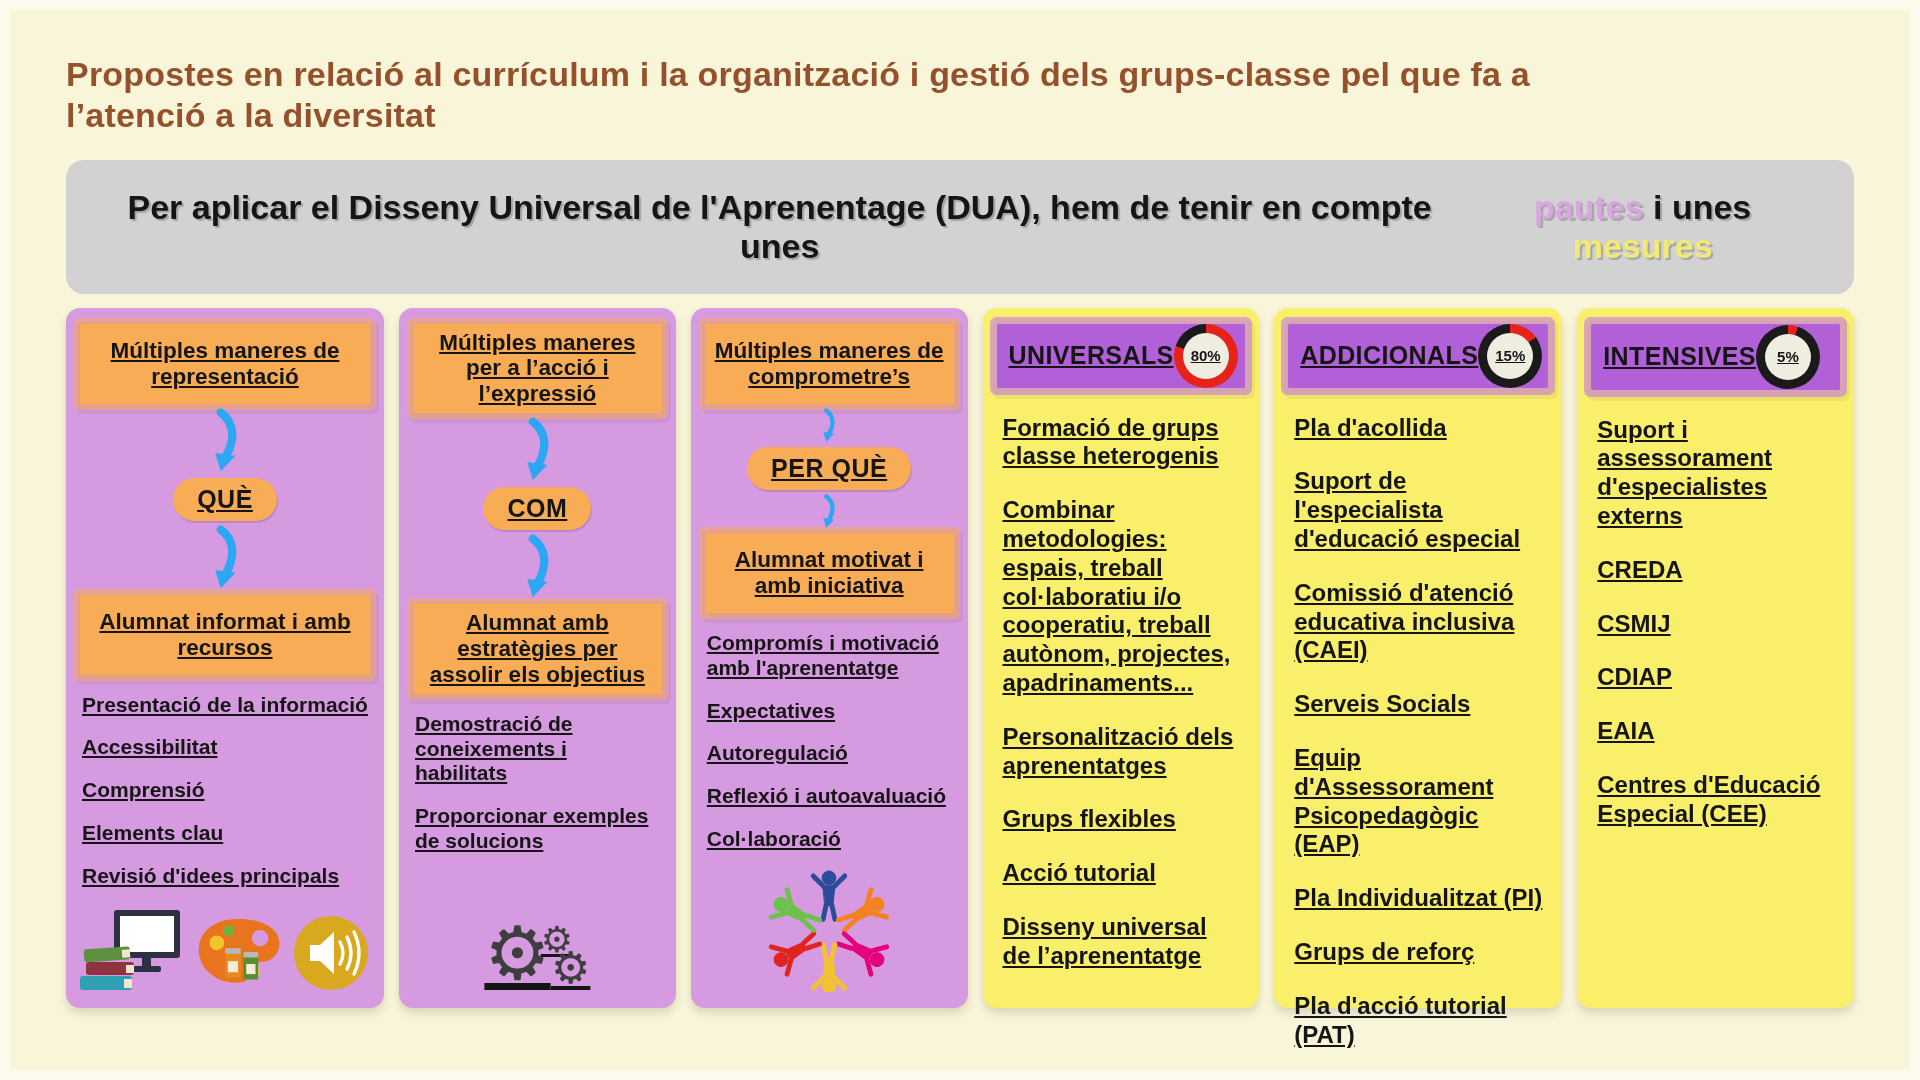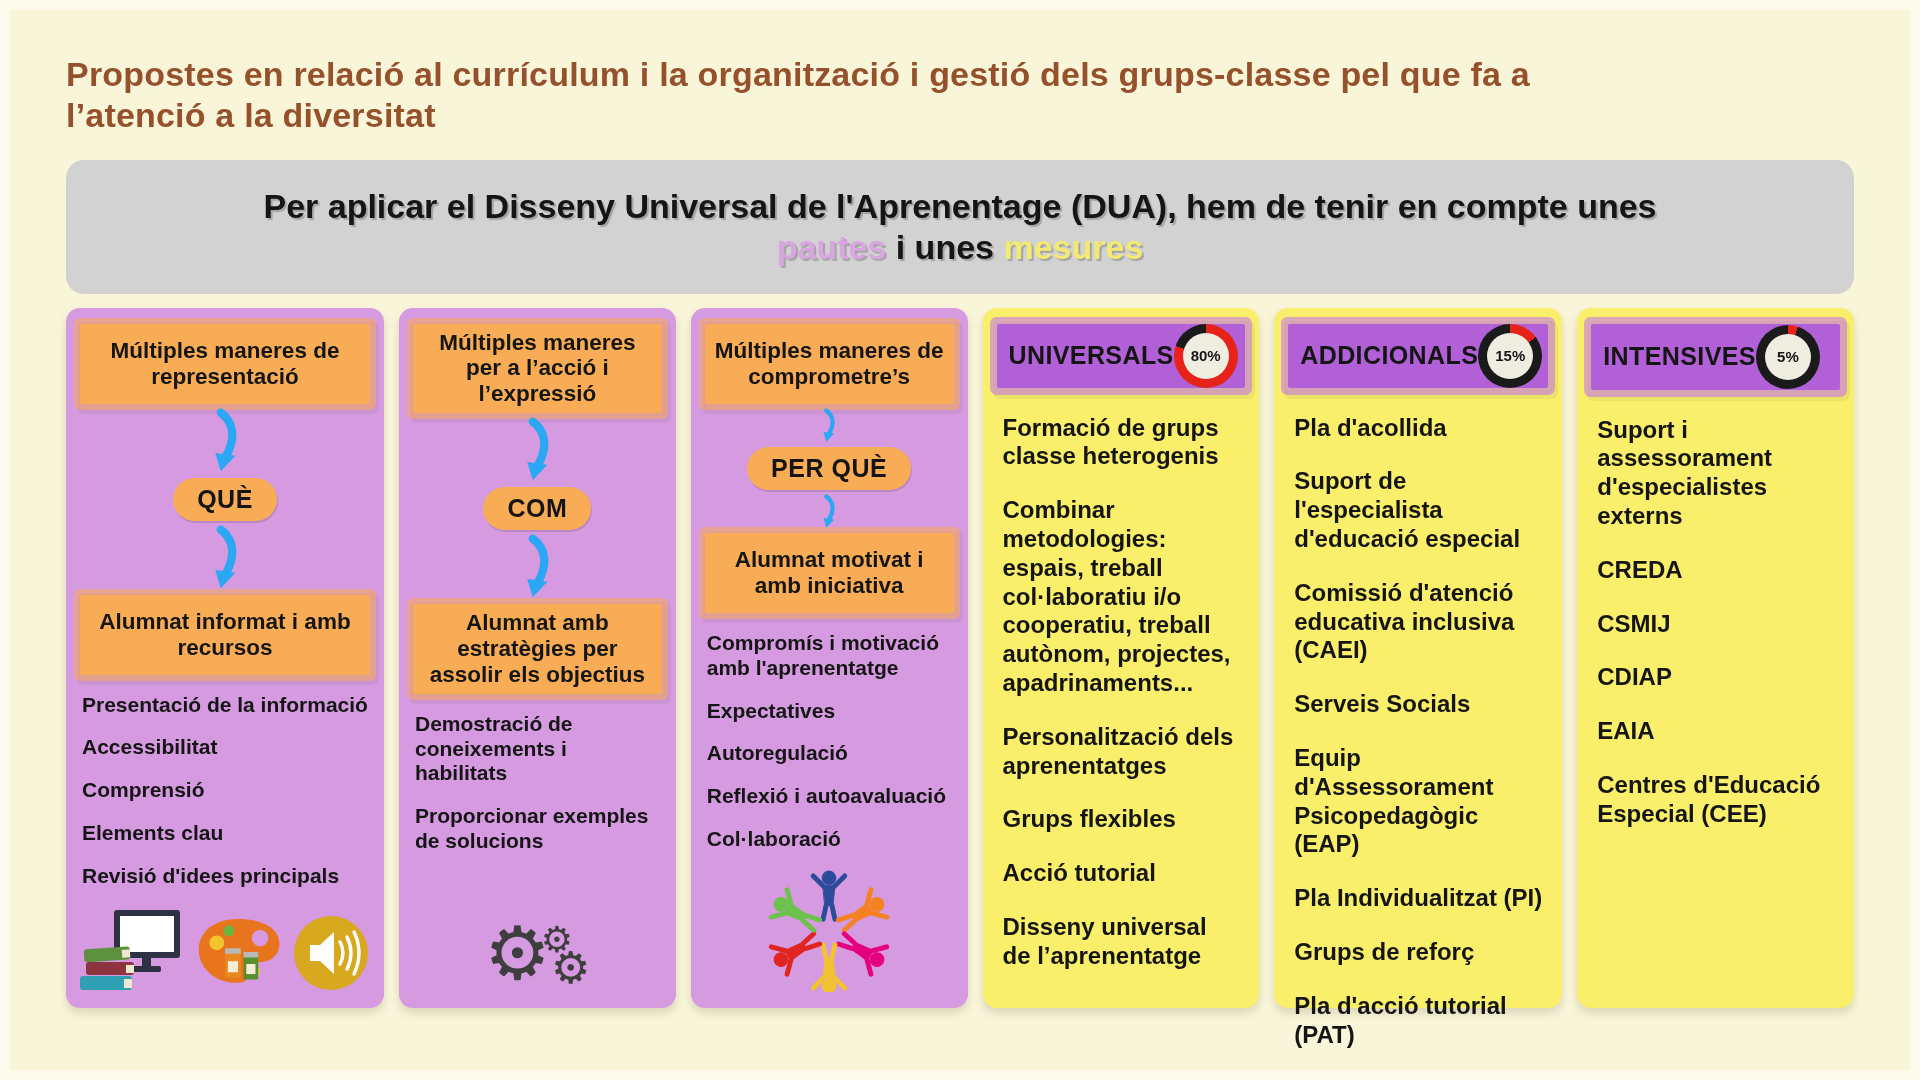--- a/index.html
+++ b/index.html
@@ -14,31 +14,31 @@
 
   
   .main-title{
     color:#95502c; font-size:34px; font-weight:700; line-height:1.2;
     max-width:1500px; letter-spacing:.2px;
   }
 
   
   .banner{
     margin-top:24px; background:#d2d2d2; border-radius:18px;
-    height:134px; display:flex; flex-direction:column;
+    height:134px; display:flex; flex-direction:row;
     align-items:center; justify-content:center; gap:2px;
     padding:8px 32px;
   }
   .banner-line{ font-size:34px; font-weight:700; text-align:center;
     text-shadow:2px 2px 1px rgba(0,0,0,.22); }
   .hl-pautes{ color:#d9a7e0; }
   .hl-mesures{ color:#f2ea72; }
 
   
-  .columns{ display:flex; gap:15px; margin-top:14px; height:700px; }
+  .columns{ display:flex; gap:15px; margin-top:14px; height:700px;text-decoration:underline; }
   .col{ flex:1 1 0; border-radius:14px; display:flex; flex-direction:column;
         align-items:center; padding:16px 14px 14px 14px;
         box-shadow:0 5px 8px rgba(90,70,40,.18); }
   .col.purple{ background:#d69ae0; }
   .col.yellow{ background:#f9ef6b; }
 
   
   .obox{
     background:#f8ac55; width:100%; min-height:80px;
     display:flex; align-items:center; justify-content:center; text-align:center;

